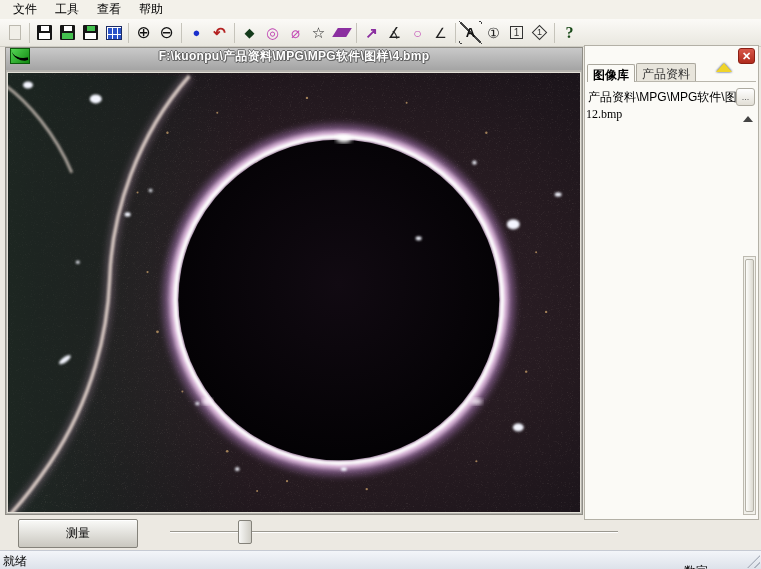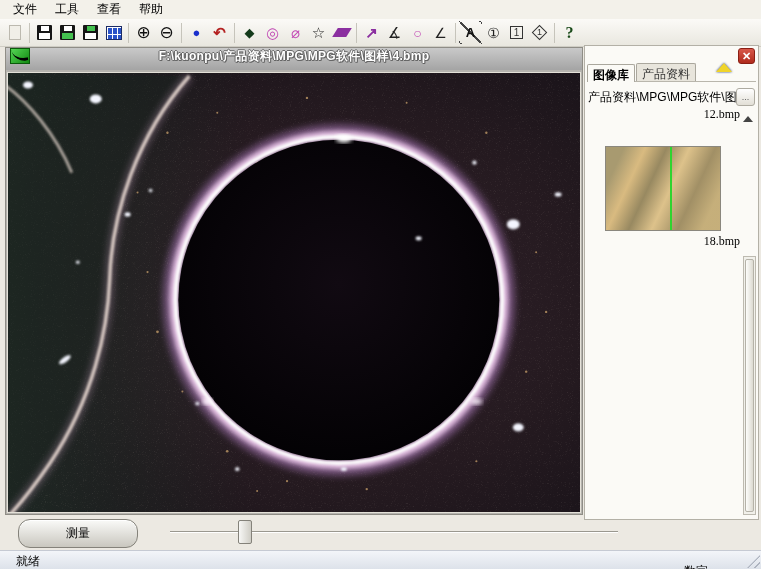--- a/index.html
+++ b/index.html
@@ -85,21 +85,21 @@
          border-radius:2px 2px 0 0; margin-right:1px; white-space:nowrap; }
   .tab.active { background:#fbfaf6; position:relative; top:1px; font-weight:bold; }
   .tab.inactive { background:#e8e5dc; color:#333; }
   #panel-path-row { position:absolute; top:40px; left:3px; right:3px; height:22px;
                     display:flex; align-items:center; }
   #panel-path { font-size:12px; white-space:nowrap; overflow:hidden; flex:1; }
   #browse-btn { width:19px; height:18px; flex:none; border:1px solid #aeaba1; border-radius:3px;
                 background:linear-gradient(#ffffff,#e2dfd6); font-size:9px; color:#555;
                 display:flex; align-items:center; justify-content:center; }
   #thumb-list { position:absolute; top:64px; left:1px; right:18px; bottom:1px; overflow:hidden;
-                text-align:right; }
+                text-align:left; }
   .thumb-label { font-family:"Liberation Serif","DejaVu Serif",serif; font-size:12px; margin-top:3px; }
   #clipped-label { height:11px; overflow:hidden; }
   #clipped-label span { display:block; margin-top:-3px; }
   .thumb { width:116px; margin:0 auto; border:1px solid #8a877e; }
   #thumb-18 { margin-top:25px; height:85px;
     background:
       linear-gradient(115deg, rgba(210,180,120,.0) 12%, rgba(222,190,130,.9) 26%, rgba(150,135,95,.9) 40%,
                       rgba(224,196,140,.95) 55%, rgba(160,142,100,.9) 72%, rgba(205,180,125,.8) 88%),
       #a89a70; position:relative; }
   #thumb-18::after { content:""; position:absolute; left:56%; top:0; bottom:0; width:2px; background:#2fd42f; }
@@ -116,35 +116,35 @@
   #scroll-up { position:absolute; top:70px; right:5px; width:0; height:0;
                border-left:5px solid transparent; border-right:5px solid transparent;
                border-bottom:6px solid #444; }
   #scrollbar { position:absolute; right:2px; top:210px; bottom:4px; width:13px;
                background:#f1f0ea; border:1px solid #bdbab0; }
   #scroll-thumb { position:absolute; left:1px; right:1px; top:2px; bottom:2px;
                background:linear-gradient(90deg,#fdfdfb,#dcdad1); border:1px solid #b5b2a8; border-radius:2px; }
 
   
   #measure-btn { position:absolute; left:18px; top:519px; width:120px; height:29px;
-                 border:1px solid #84827a; border-radius:12px; font-size:12px;
+                 border:1px solid #84827a; border-radius:2px; font-size:12px;
                  background:linear-gradient(#fafaf8,#c9c7bf); display:flex; align-items:center;
                  justify-content:center; box-shadow:inset 0 1px 0 #fff; }
   #slider { position:absolute; left:170px; top:515px; width:448px; height:34px; }
   #slider-track { position:absolute; left:0; right:0; top:16px; height:2px; background:#9a988f;
                   border-bottom:1px solid #fff; }
   #slider-thumb { position:absolute; left:68px; top:5px; width:14px; height:24px;
                   background:linear-gradient(90deg,#f7f7f5,#cfcdc5); border:1px solid #84827a;
                   border-radius:2px; }
 
   
   #statusbar { position:absolute; left:0; right:0; bottom:0; height:19px;
                background:linear-gradient(#f3f5f9,#dde2ea); border-top:1px solid #c6cad3;
                font-size:12px; }
-  #status-left { position:absolute; left:16px; top:2px; }
+  #status-left { position:absolute; left:3px; top:2px; }
   #status-right { position:absolute; left:684px; top:12px; }
   #resize-grip { position:absolute; right:1px; bottom:1px; width:13px; height:13px;
                  clip-path:polygon(100% 0,100% 100%,0 100%);
                  background:repeating-linear-gradient(135deg,#aeb4c0 0 1.5px,transparent 1.5px 4.5px); }
 </style>
 </head>
 <body>
 
 <div id="menubar">
   <span class="menu-item">文件</span>
@@ -321,24 +321,20 @@
 
   <div id="panel-path-row">
     <span id="panel-path">产品资料\MPG\MPG软件\图样</span>
     <span id="browse-btn">...</span>
   </div>
 
   <div id="thumb-list">
     <div id="clipped-label">
       <span class="thumb-label">12.bmp</span>
     </div>
-    <div>
-      <div id="thumb-18" class="thumb"></div>
-      <div class="thumb-label">18.bmp</div>
-    </div>
   </div>
 
   <span id="scroll-up"></span>
   <div id="scrollbar">
     <div id="scroll-thumb"></div>
   </div>
 </div>
 
 <div id="measure-btn">测量</div>
 <div id="slider">

